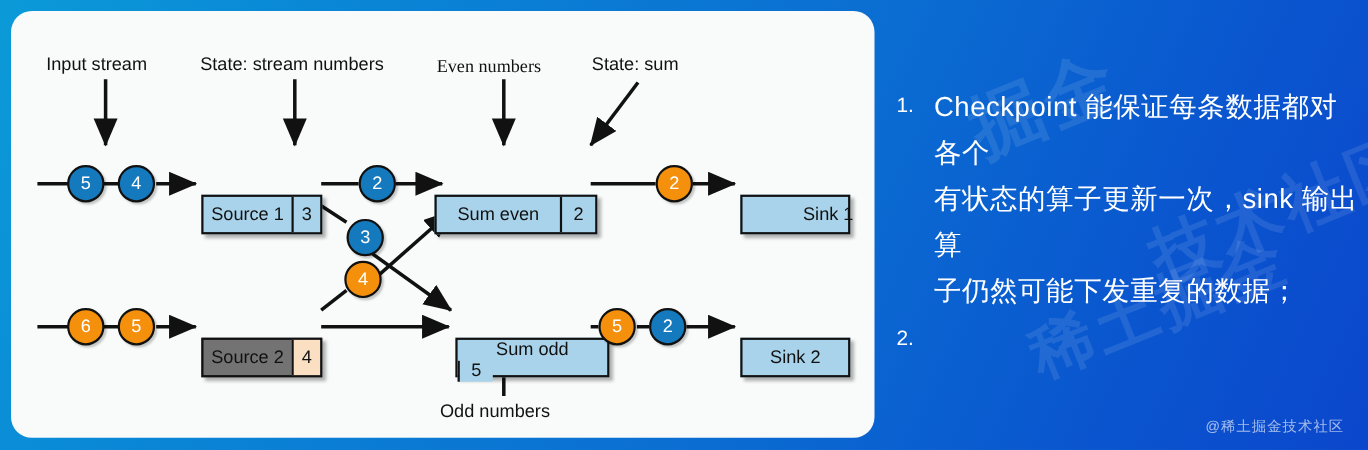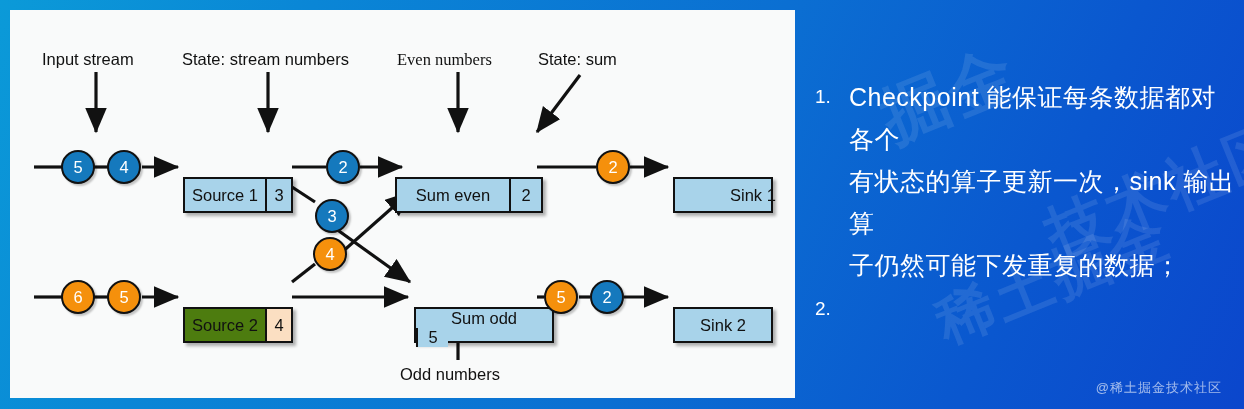--- a/index.html
+++ b/index.html
@@ -20,20 +20,21 @@
     font-family:"Liberation Sans", sans-serif;
   }
   #wm1{left:880px;top:50px;font-size:66px;transform:rotate(-22deg);letter-spacing:4px;}
   #wm2{left:1040px;top:150px;font-size:60px;transform:rotate(-22deg);letter-spacing:4px;}
   #wm3{left:930px;top:240px;font-size:58px;transform:rotate(-22deg);letter-spacing:4px;}
 
   
   #diagram-panel{
     position:absolute;left:10px;top:10px;width:785px;height:388px;
     background:#f9fafa;
+    border-radius:19px;
   }
   #diagram-svg{position:absolute;left:0;top:0;}
 
   .lbl{
     position:absolute;color:#111;font-size:16.5px;white-space:nowrap;
     font-family:"Liberation Sans", sans-serif;
   }
 
   
   .node{
@@ -44,21 +45,21 @@
   .node .nm{
     flex:1;display:flex;align-items:center;justify-content:center;
     font-size:16.5px;color:#111;padding:0 7px;white-space:nowrap;
   }
   .node .st{
     width:30px;display:flex;align-items:center;justify-content:center;
     font-size:16.5px;color:#111;border-left:2.5px solid #111;
   }
   .blue-node{background:#a8d3ea;}
   .blue-node .st{background:#a8d3ea;}
-  .peach-node{background:#4d7c0f;}
+  .peach-node{background:#737373;}
   .peach-node .st{background:#fbdfc2;}
 
   .circle{
     position:absolute;width:34px;height:34px;border-radius:50%;
     border:2.5px solid #111;box-sizing:border-box;
     display:flex;align-items:center;justify-content:center;
     color:#ffffff;font-size:16.5px;
     box-shadow:2px 2px 2px rgba(0,0,0,0.22);
   }
   .c-blue{background:#1579bd;}

